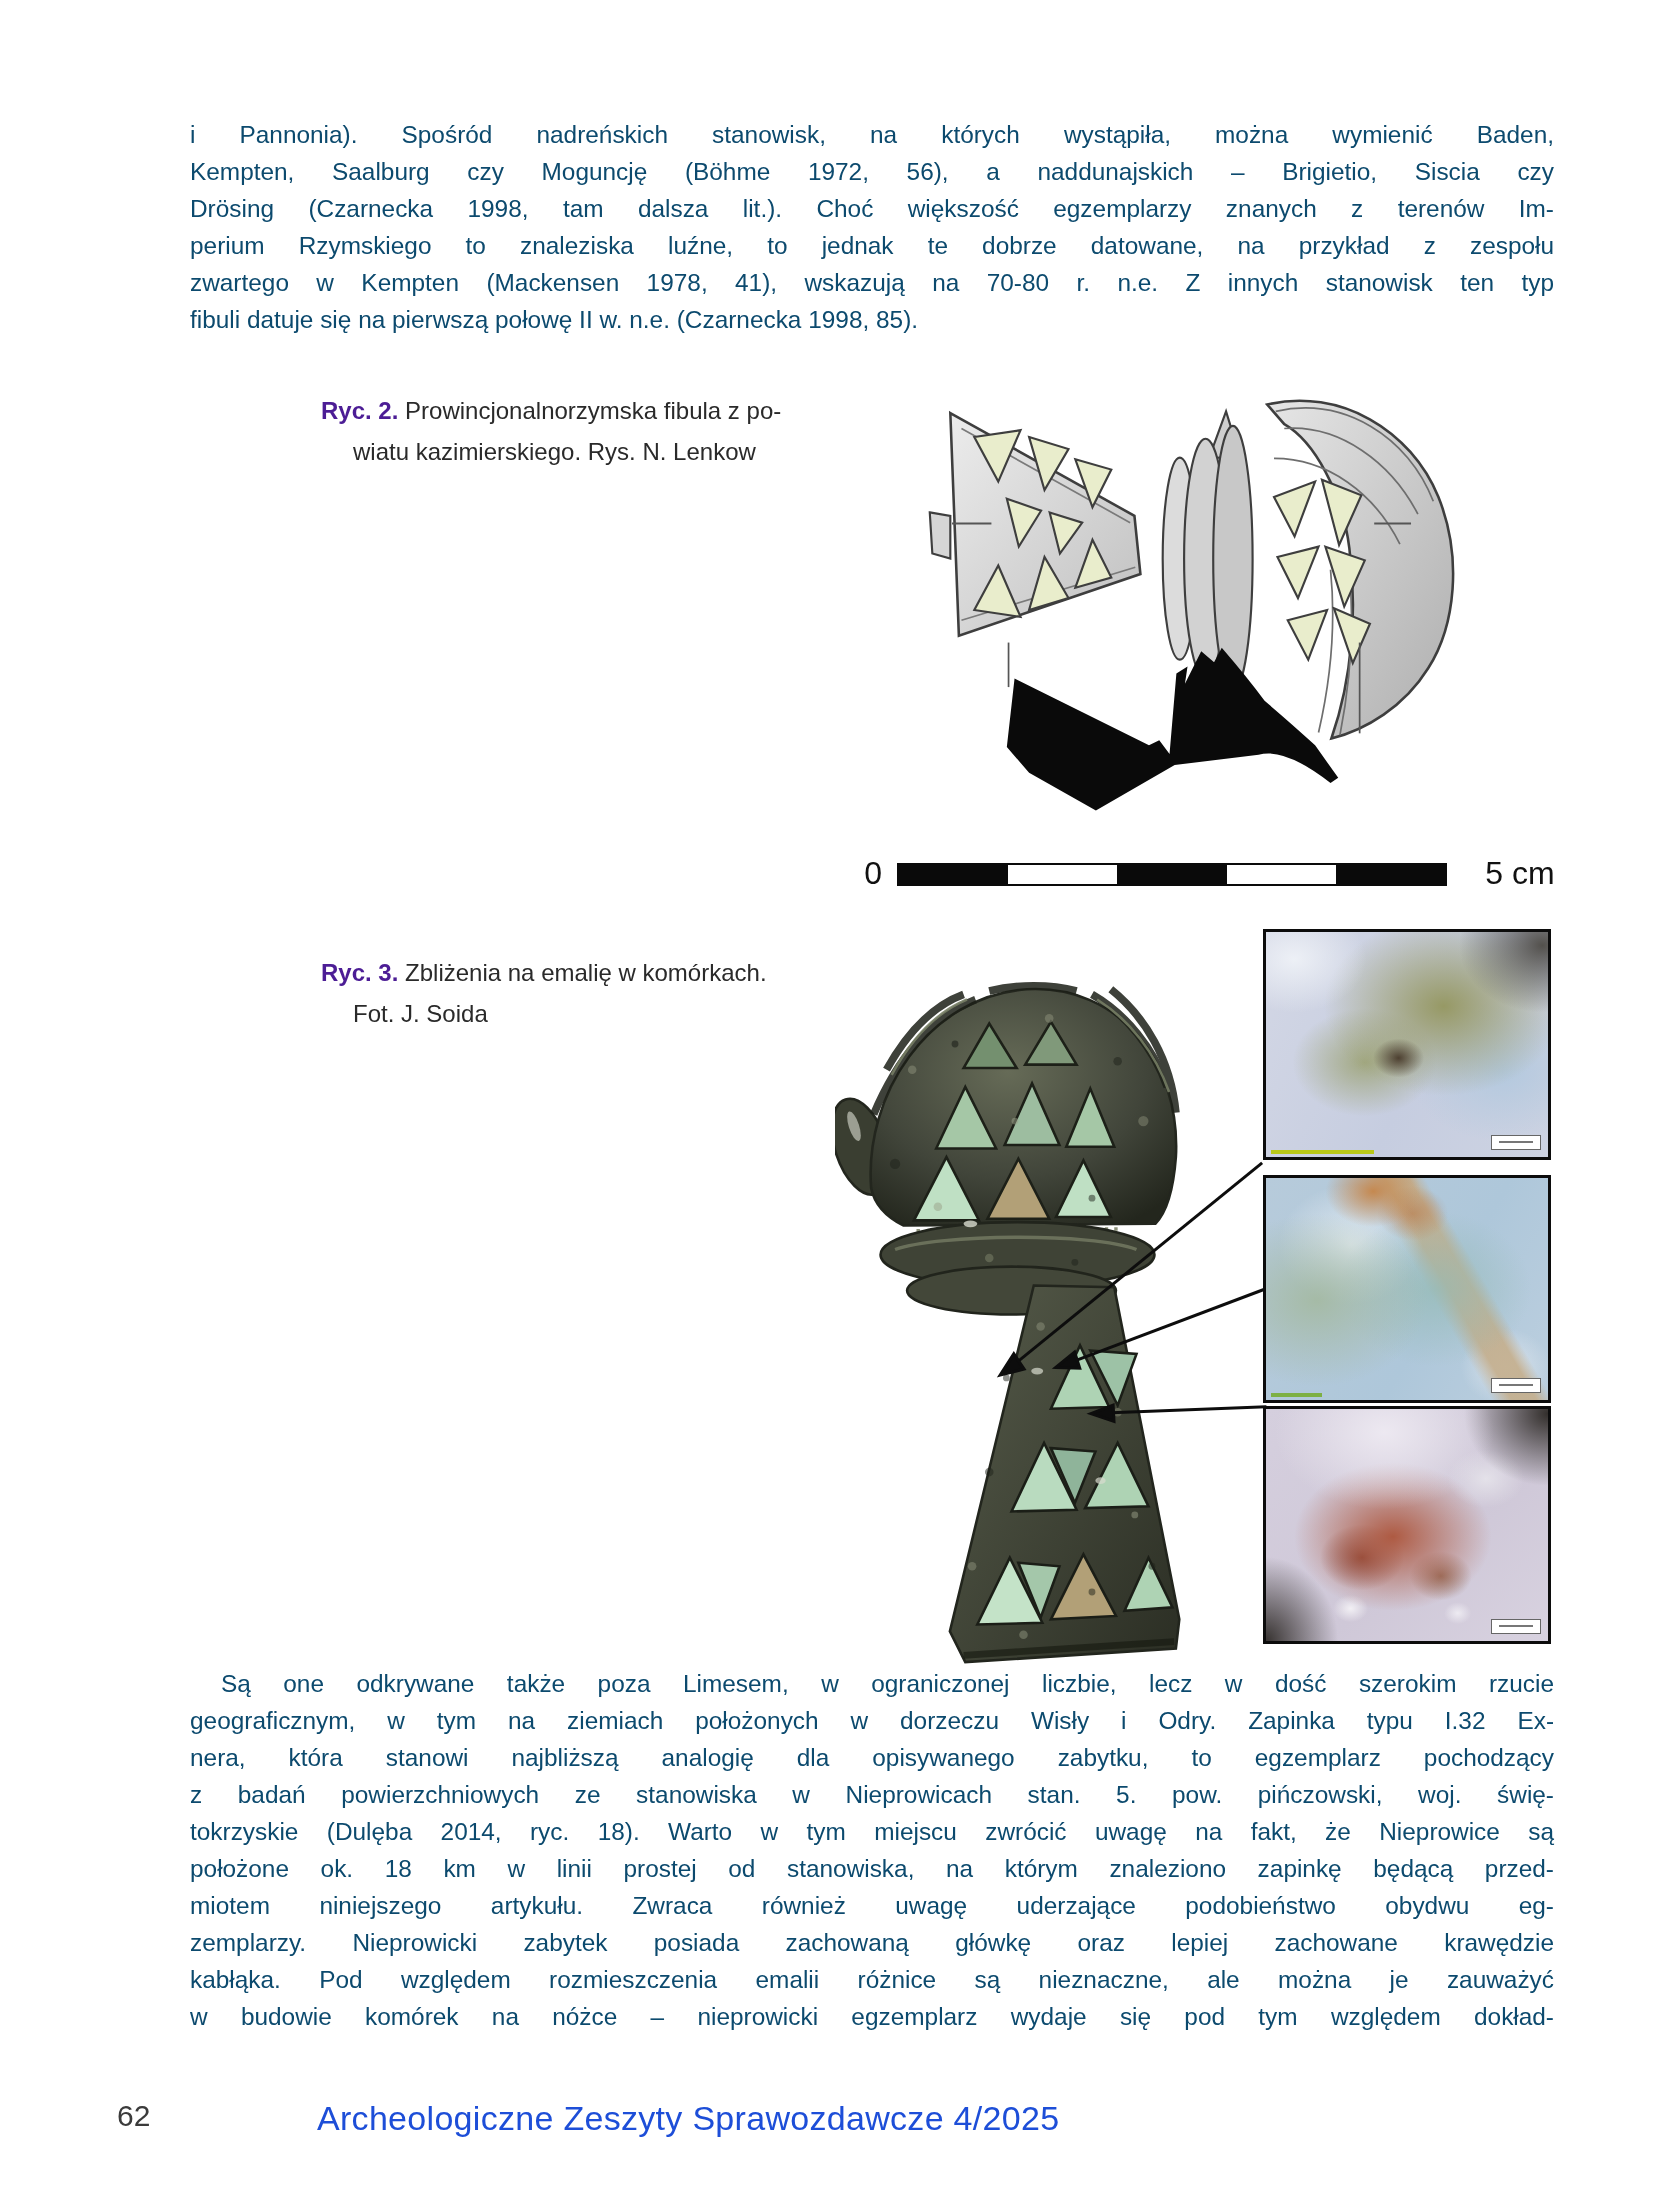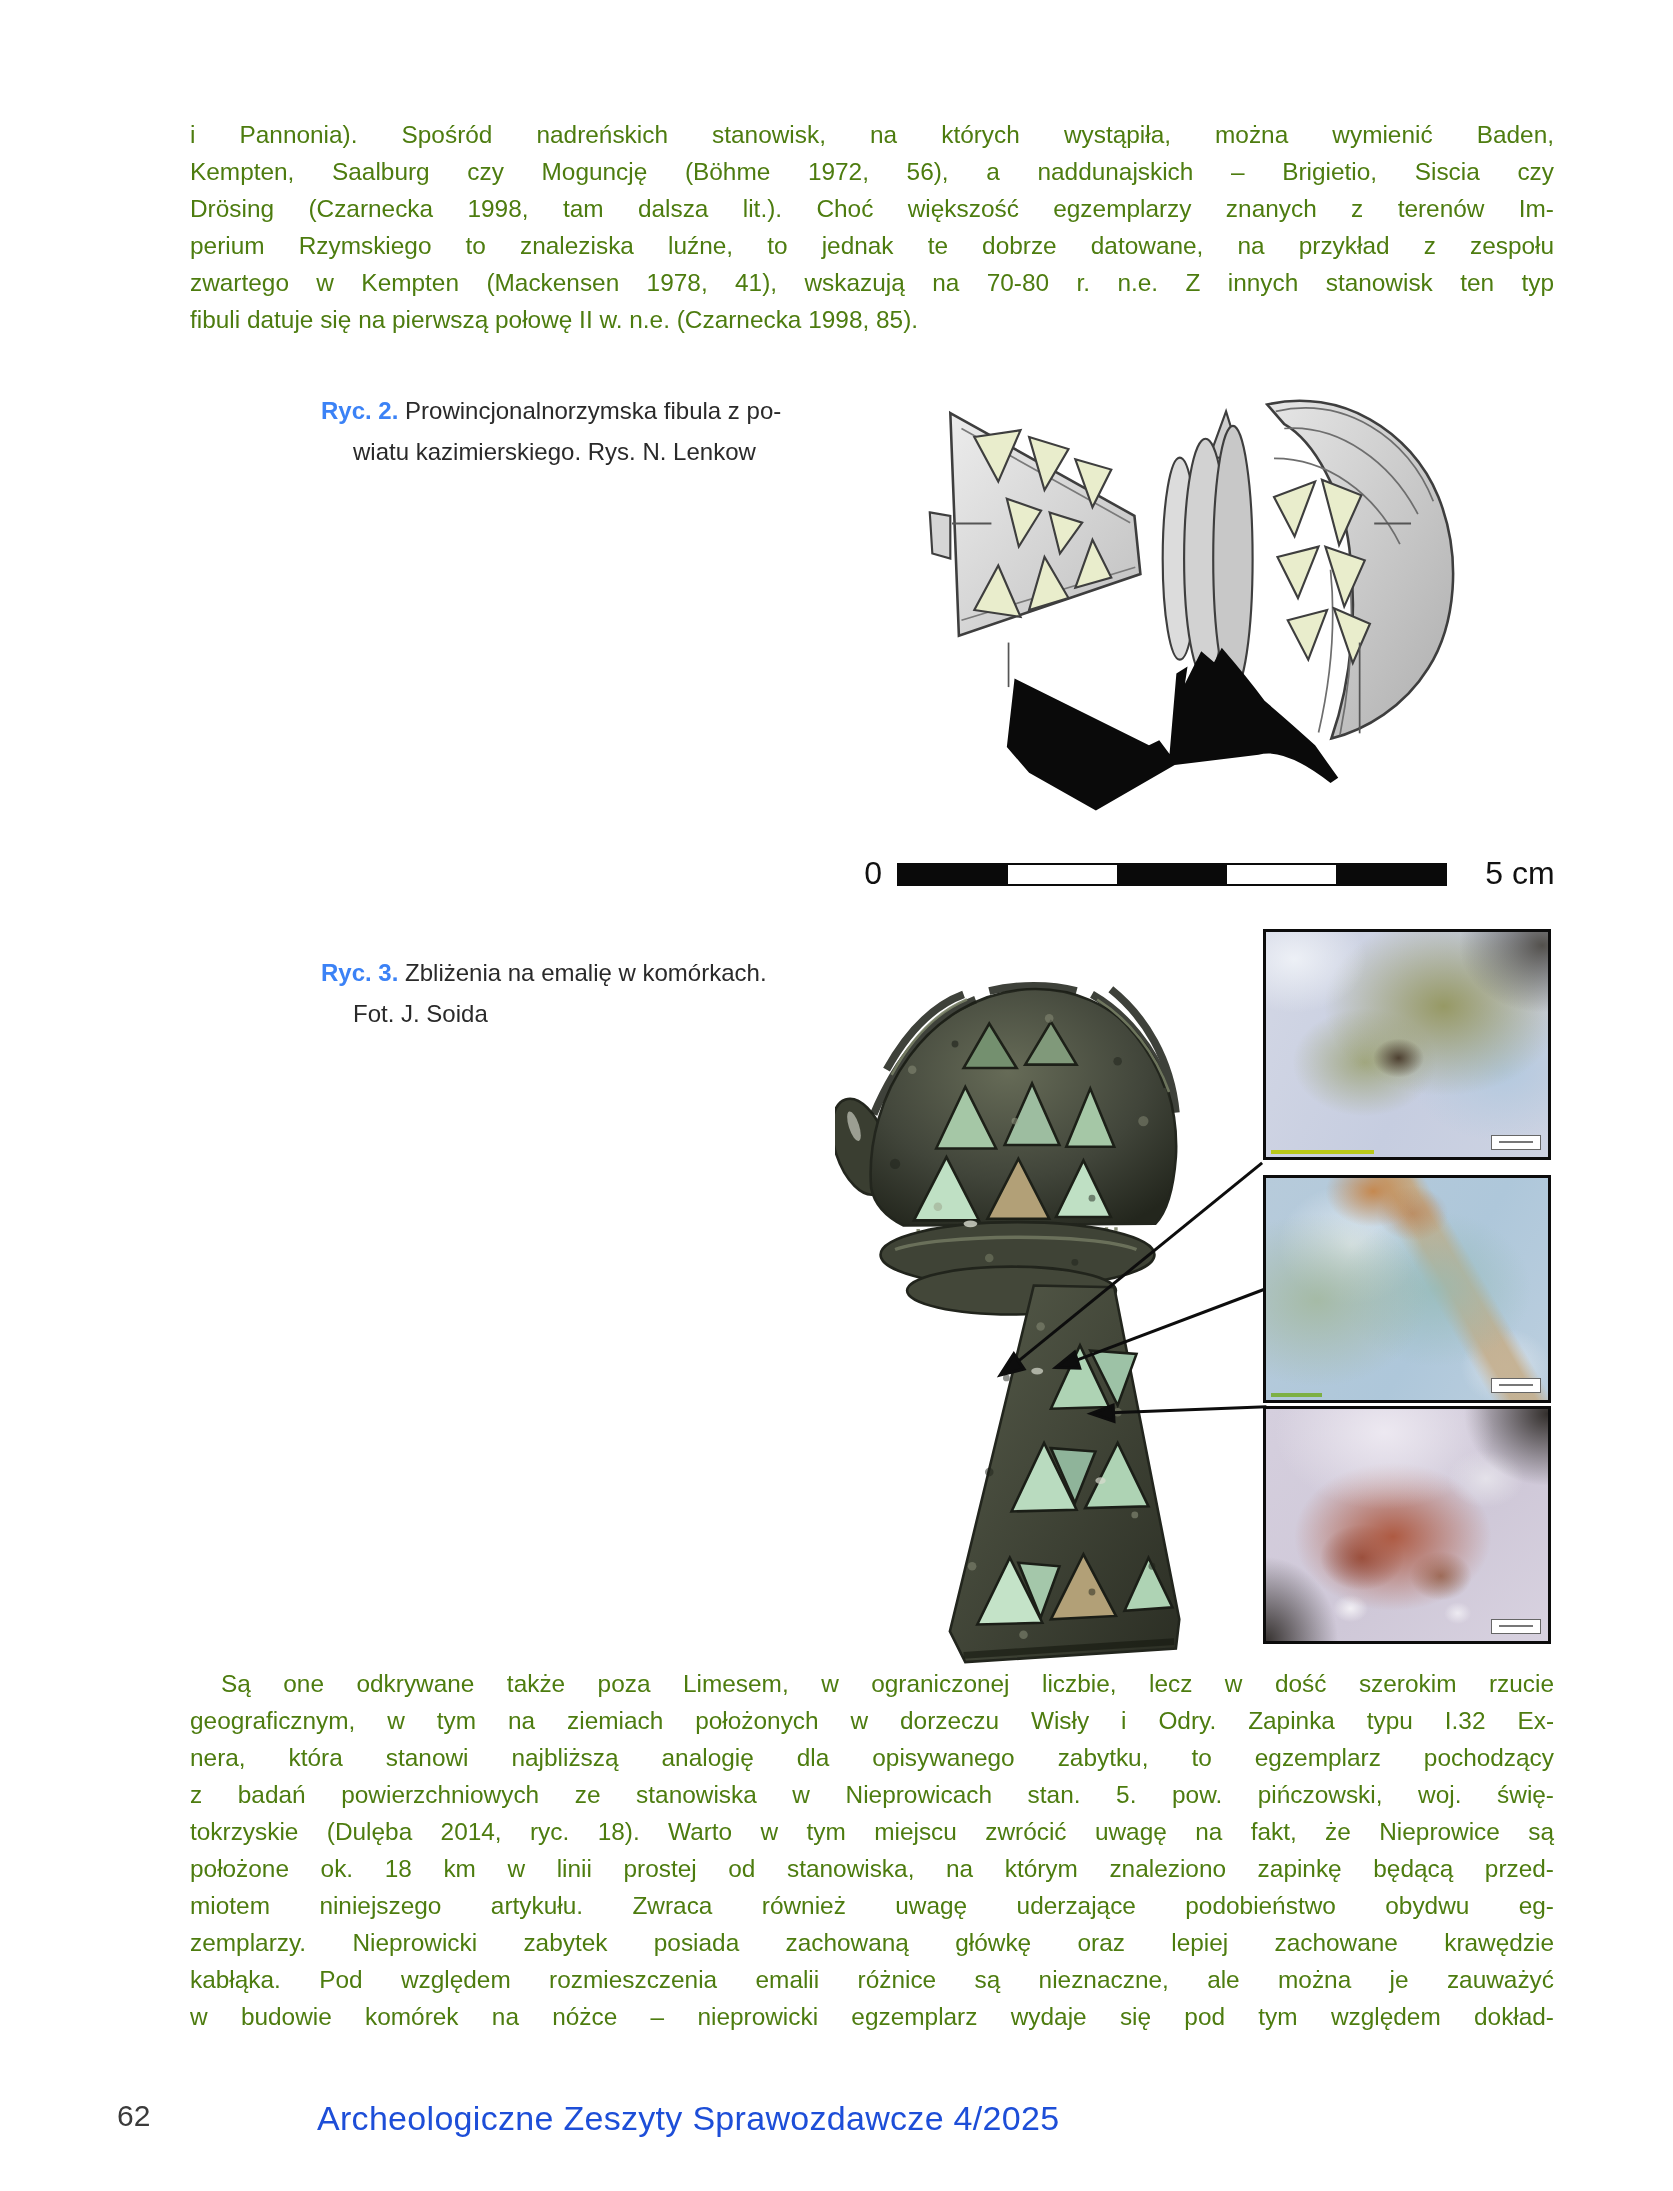--- a/index.html
+++ b/index.html
@@ -2,27 +2,27 @@
 <html style="font-size:13.7px"><head>
 <meta charset="utf-8">
 <style>
   html,body{margin:0;padding:0;}
   body{
     width:1674px;height:2192px;position:relative;background:#ffffff;
     font-family:"Liberation Sans", sans-serif;color:#232323;overflow:hidden;
   }
   .abs{position:absolute;}
   
-  .para{position:absolute;left:190px;width:1364px;font-size:24.4px;line-height:37px;color:#4d7c0f;}
+  .para{position:absolute;left:190px;width:1364px;font-size:24.4px;line-height:37px;color:#0c4a6e;}
   .pline{text-align:justify;text-align-last:justify;white-space:normal;}
   .pline.lastline{text-align:left;text-align-last:left;}
   .pline.indent{text-indent:31px;}
   
   .caption{position:absolute;left:321px;font-size:24px;line-height:41px;color:#2a2a2a;}
-  .caption .capbold{font-weight:bold;color:#3b82f6;margin-top:40px;}
+  .caption .capbold{font-weight:bold;color:#4c1d95;margin-top:40px;}
   .caption .cap2{margin-left:32px;}
   
   .scalebar{position:absolute;left:897px;top:863px;width:550px;height:23px;
     border:2.6px solid #0a0a0a;box-sizing:border-box;display:flex;background:#fff;}
   .scalebar .seg{flex:1 1 0;}
   .seg.b{background:#0a0a0a;} .seg.w{background:#ffffff;}
   .scalelabel{position:absolute;font-size:32px;color:#111;line-height:34px;}
   #scale0{left:818px;top:856px;width:64px;text-align:right;}
   #scale5{left:1460px;top:856px;width:120px;text-align:center;}
   

